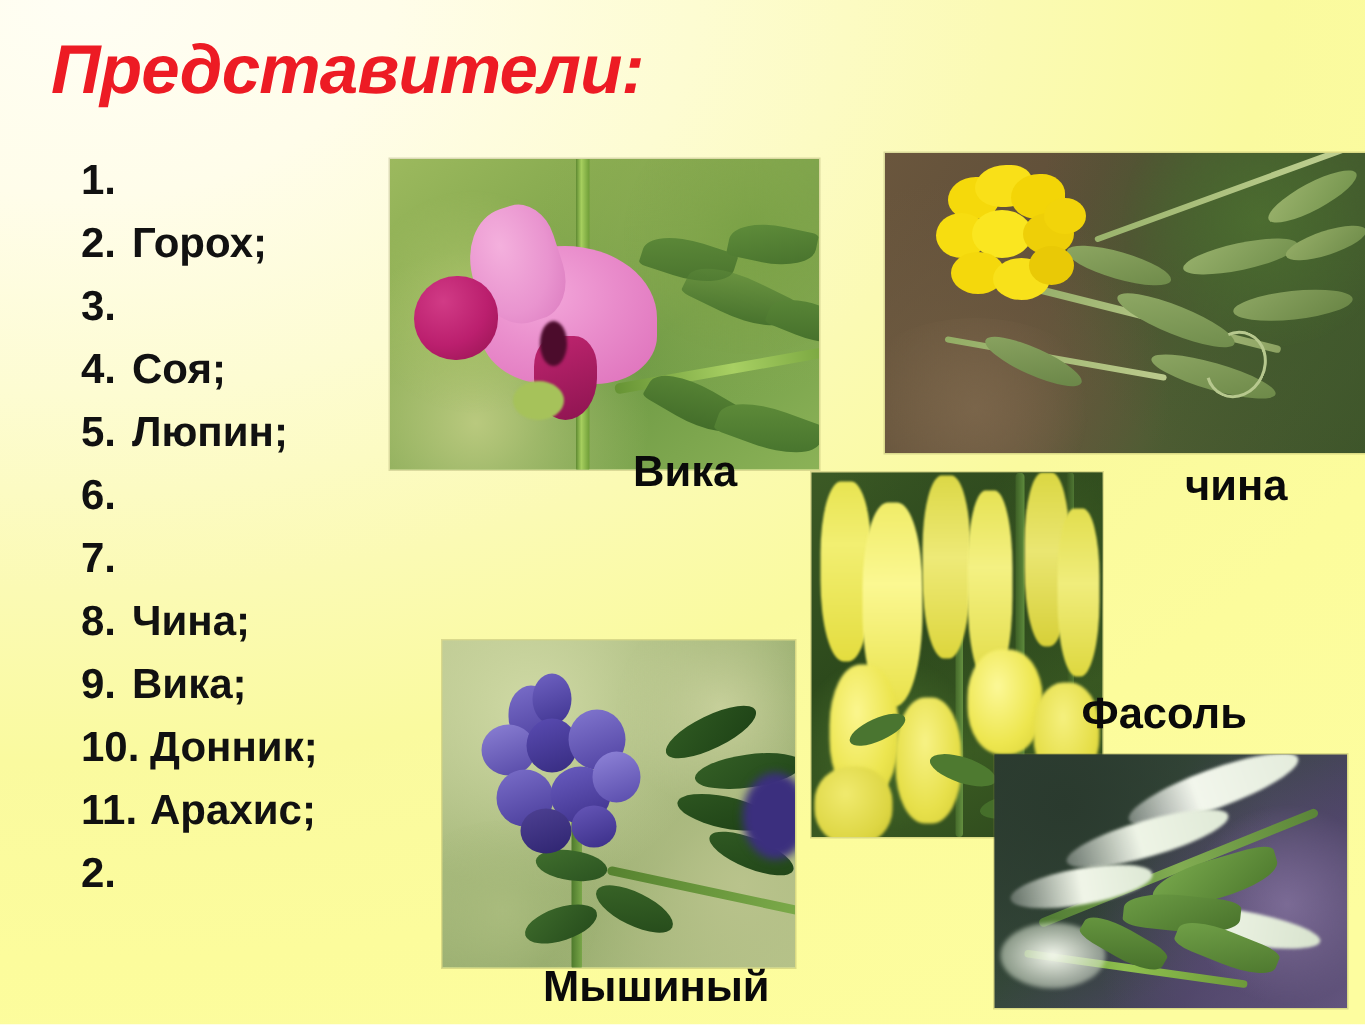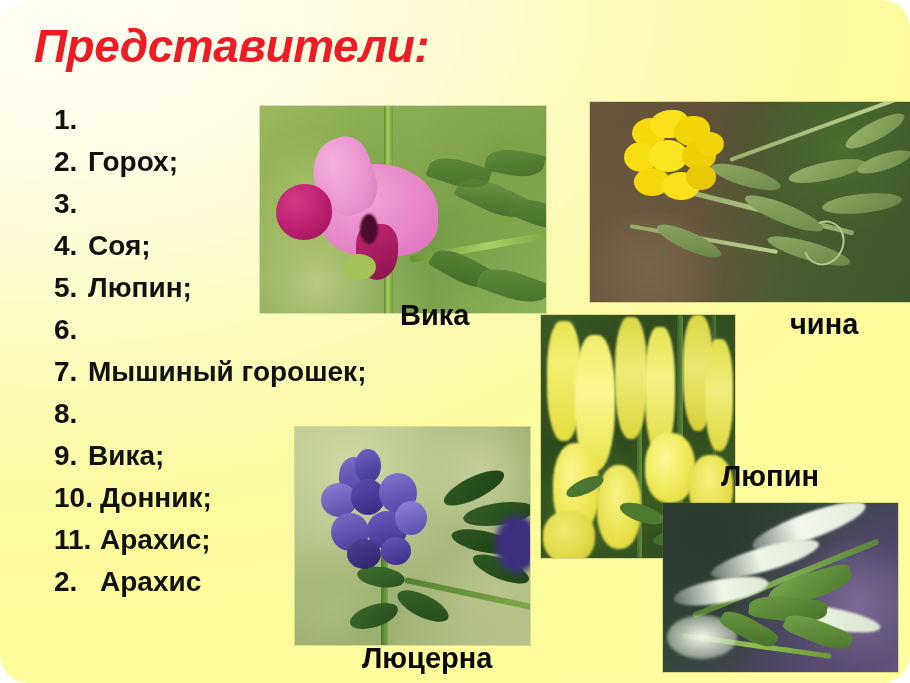--- a/index.html
+++ b/index.html
@@ -19,21 +19,20 @@
     background:
       radial-gradient(ellipse 140% 120% at 6% 0%,
         #fffef4 0%,
         #fffdea 16%,
         #fdfcd2 32%,
         #fbfab4 48%,
         #fafa9f 62%,
         #fcfc9c 78%,
         #fdfd9f 100%);
     overflow: hidden;
-    border-radius: 28px;
   }
 
   
   #title {
     position: absolute;
     left: 34px;
     top: 23px;
     font-size: 46px;
     font-weight: bold;
     font-style: italic;
@@ -146,21 +145,21 @@
          background:radial-gradient(circle at 35% 30%, #d13b86 0%, #bb1f6e 55%, #93134f 100%); filter:none;"></div>
 
     <div class="sub" style="left:96px; top:118px; width:42px; height:56px; border-radius:40% 40% 55% 55%;
          background:linear-gradient(160deg,#c02570,#8d1450); filter:none;"></div>
     <div class="sub" style="left:100px; top:108px; width:18px; height:30px; border-radius:50%;
          background:#4c0c2c; filter:blur(1px);"></div>
 
     <div class="sub" style="left:82px; top:148px; width:34px; height:26px; border-radius:50%;
          background:#a6c25a; filter:blur(0.6px);"></div>
   </div>
-  <div class="caption" style="left:400px; top:301px;">Вика</div>
+  <div class="caption" style="left:422px; top:301px;">Вика</div>
 
   <div class="photo" style="left:590px; top:102px; width:320px; height:200px;
               background:
                 radial-gradient(circle at 15% 80%, #6f5b41 0%, rgba(111,91,65,0) 45%),
                 radial-gradient(circle at 85% 25%, #3f5a2c 0%, rgba(63,90,44,0) 55%),
                 linear-gradient(120deg, #6a563d 0%, #5f4f39 35%, #4e5c33 65%, #3e552a 100%);">
     <div class="sub" style="left:150px; top:-40px; width:200px; height:170px; background:radial-gradient(circle,#4c6c30 0%, rgba(76,108,48,0) 70%);"></div>
     <div class="sub" style="left:-30px; top:110px; width:180px; height:120px; background:radial-gradient(circle,#7a654a 0%, rgba(122,101,74,0) 70%);"></div>
 
     <div class="stem" style="left:60px; top:78px; width:210px; height:5px; transform:rotate(14deg); transform-origin:left center;
@@ -224,21 +223,21 @@
     <div class="sub" style="left:12px; top:128px; width:46px; height:90px; border-radius:45%; background:radial-gradient(ellipse at 40% 35%, #fbf68e 0%, #ece54f 60%, #d9d136 100%); filter:blur(0.9px);"></div>
     <div class="sub" style="left:56px; top:150px; width:44px; height:84px; border-radius:45%; background:radial-gradient(ellipse at 45% 35%, #f7f285 0%, #e7e04b 60%, #d3cb32 100%); filter:blur(0.9px);"></div>
     <div class="sub" style="left:104px; top:118px; width:50px; height:70px; border-radius:45%; background:radial-gradient(ellipse at 40% 35%, #fcf897 0%, #ede64f 60%, #d8d034 100%); filter:blur(0.9px);"></div>
     <div class="sub" style="left:148px; top:140px; width:44px; height:66px; border-radius:45%; background:radial-gradient(ellipse at 45% 35%, #f5f07e 0%, #e5de47 65%, #d1c92f 100%); filter:blur(0.9px);"></div>
     <div class="sub" style="left:2px;  top:196px; width:52px; height:52px; border-radius:45%; background:radial-gradient(ellipse at 40% 35%, #f0ea6e 0%, #ddd643 65%, #c8c02c 100%); filter:blur(1px);"></div>
 
     <div class="leaf" style="left:78px; top:190px; width:46px; height:17px; transform:rotate(18deg); border-radius:50%; background:#4e7a30;"></div>
     <div class="leaf" style="left:112px; top:214px; width:48px; height:16px; transform:rotate(-10deg); border-radius:50%; background:#456e2a;"></div>
     <div class="leaf" style="left:24px; top:164px; width:40px; height:15px; transform:rotate(-24deg); border-radius:50%; background:#4a7530;"></div>
   </div>
-  <div class="caption" style="left:721px; top:462px;">Люпин</div>
+  <div class="caption" style="left:721px; top:462px;">Фасоль</div>
 
   <div class="photo" style="left:295px; top:427px; width:235px; height:218px;
               background:
                 radial-gradient(circle at 25% 20%, #cfd9a4 0%, rgba(207,217,164,0) 50%),
                 radial-gradient(circle at 85% 75%, #b9c38c 0%, rgba(185,195,140,0) 55%),
                 linear-gradient(140deg, #b9c58e 0%, #a7b97c 35%, #93a96a 65%, #b2c185 100%);">
     <div class="sub" style="left:110px; top:-20px; width:150px; height:130px; background:radial-gradient(circle,#c6cf9a 0%, rgba(198,207,154,0) 70%);"></div>
     <div class="sub" style="left:-30px; top:120px; width:140px; height:120px; background:radial-gradient(circle,#a9bb7d 0%, rgba(169,187,125,0) 70%);"></div>
 
     <div class="stem" style="left:86px; top:100px; width:7px; height:120px; background:linear-gradient(90deg,#4e7a2c,#79a649);"></div>
@@ -258,21 +257,21 @@
     <div class="sub" style="left:56px; top:52px;  width:34px; height:36px; border-radius:50%; background:linear-gradient(160deg,#5a4cb2,#362b80); filter:none;"></div>
     <div class="sub" style="left:84px; top:46px;  width:38px; height:40px; border-radius:50%; background:linear-gradient(160deg,#8277cf,#4e40a0); filter:none;"></div>
     <div class="sub" style="left:36px; top:86px;  width:38px; height:38px; border-radius:50%; background:linear-gradient(160deg,#7a6ec9,#483b99); filter:none;"></div>
     <div class="sub" style="left:72px; top:84px;  width:40px; height:38px; border-radius:50%; background:linear-gradient(160deg,#6a5dc0,#3c2f8a); filter:none;"></div>
     <div class="sub" style="left:100px; top:74px; width:32px; height:34px; border-radius:50%; background:linear-gradient(160deg,#8f84d8,#584bab); filter:none;"></div>
     <div class="sub" style="left:52px; top:112px; width:34px; height:30px; border-radius:50%; background:linear-gradient(160deg,#4e4193,#2e2470); filter:none;"></div>
     <div class="sub" style="left:86px; top:110px; width:30px; height:28px; border-radius:50%; background:linear-gradient(160deg,#6657b8,#3a2e88); filter:none;"></div>
 
     <div class="sub" style="left:200px; top:88px; width:44px; height:58px; border-radius:50%; background:#3b2f7e; filter:blur(3px);"></div>
   </div>
-  <div class="caption" style="left:362px; top:644px;">Люцерна</div>
+  <div class="caption" style="left:362px; top:644px;">Мышиный</div>
 
   <div class="photo" style="left:663px; top:503px; width:235px; height:169px;
               background:
                 radial-gradient(circle at 80% 70%, #5a4c74 0%, rgba(90,76,116,0) 55%),
                 radial-gradient(circle at 20% 20%, #2a3a2e 0%, rgba(42,58,46,0) 60%),
                 linear-gradient(130deg, #2d3e32 0%, #35483a 35%, #4b4464 70%, #6a5c86 100%);">
     <div class="sub" style="left:130px; top:30px; width:130px; height:140px; background:radial-gradient(circle,#7b6b95 0%, rgba(123,107,149,0) 70%);"></div>
 
     <div class="stem" style="left:30px; top:110px; width:200px; height:6px; transform:rotate(-22deg); transform-origin:left center;
          background:linear-gradient(90deg,#4f7a33,#82ad52 50%,#5a8538);"></div>
@@ -317,36 +316,35 @@
       </div>
       <div class="list-item">
         <span class="li-num">5.</span>
         <span class="li-text"> Люпин;</span>
       </div>
       <div class="list-item">
         <span class="li-num">6.</span>
       </div>
       <div class="list-item">
         <span class="li-num">7.</span>
-        <span class="li-text"> Мышиный горошек;</span>
       </div>
       <div class="list-item">
         <span class="li-num">8.</span>
+        <span class="li-text"> Чина;</span>
       </div>
       <div class="list-item">
         <span class="li-num">9.</span>
         <span class="li-text"> Вика;</span>
       </div>
       <div class="list-item wide">
         <span class="li-num">10.</span>
         <span class="li-text">Донник;</span>
       </div>
       <div class="list-item wide">
         <span class="li-num">11.</span>
         <span class="li-text">Арахис;</span>
       </div>
       <div class="list-item wide">
         <span class="li-num">2.</span>
-        <span class="li-text">Арахис</span>
       </div>
     </div>
 
 </div>
 
 </body></html>

